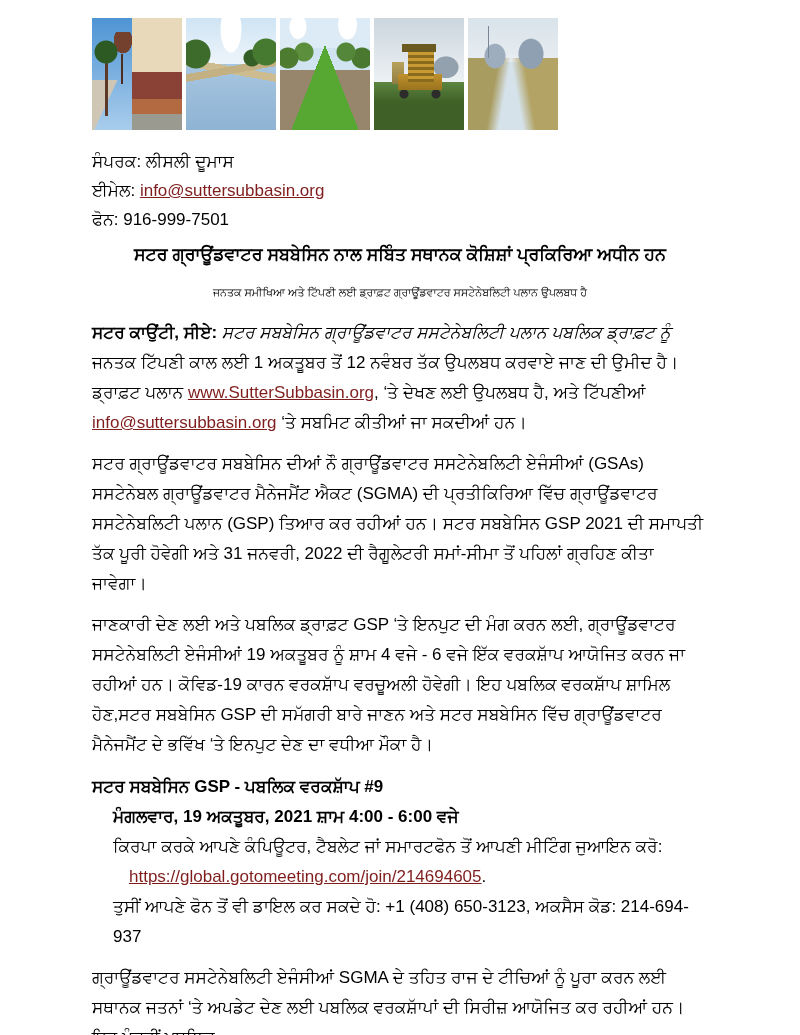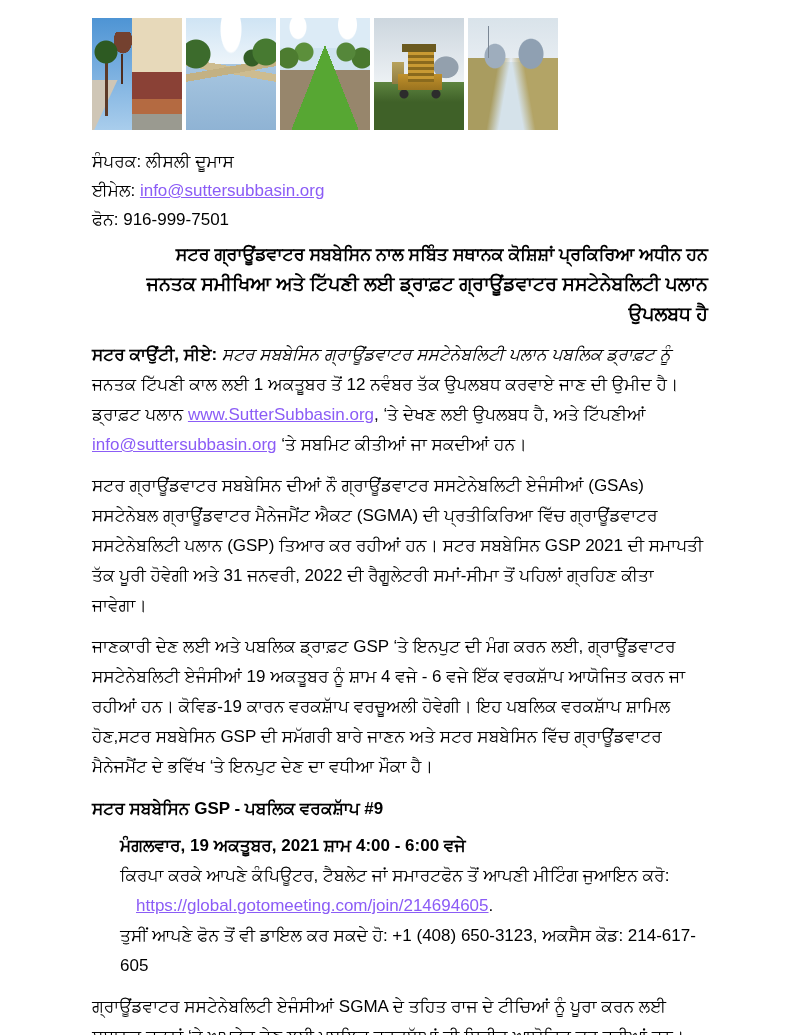--- a/index.html
+++ b/index.html
@@ -70,32 +70,32 @@
       linear-gradient(260deg, #b3a466 0 34%, rgba(0,0,0,0) 46%) 0 40px/90px 72px no-repeat,
       linear-gradient(180deg, rgba(0,0,0,0) 0 44px, #d5e2ea 44px),
       linear-gradient(#d9e3ea,#e9eef3 45%);
   }
 
   
   .content { padding: 0 92px; font-size: 17px; line-height: 30px; }
   .contact { margin-top: 17px; }
   .contact p { margin: 0; line-height: 29px; }
 
-  .headline { text-align: right; margin-top: 5px; }
+  .headline { text-align: center; margin-top: 5px; }
   .headline .h1 { font-weight: 700; margin: 0; font-size: 17.5px; line-height: 30px; }
-  .headline .h2 { font-weight: 700; margin: 0; font-size: 19px; line-height: 30px; }
+  .headline .h2 { font-weight: 400; margin: 8px; font-size: 11px; line-height: 30px; }
 
   .para { margin: 11px 0 0 0; }
   .bold { font-weight: 700; }
   .italic { font-style: italic; }
 
-  a.doc-link { color: #8b5cf6; text-decoration: underline; cursor: pointer; }
+  a.doc-link { color: #7f1d1d; text-decoration: underline; cursor: pointer; }
 
   .ws-heading { font-weight: 700; margin: 12px 0 0 0; }
-  .meeting-block { margin: 7px; }
+  .meeting-block { margin: 0; }
   .meeting-block p { margin: 0; }
   .indent1 { padding-left: 21px; }
   .indent2 { padding-left: 37px; }
 </style>
 </head>
 <body>
 
 <div class="page">
 
   <div class="photo-strip">
@@ -124,19 +124,19 @@
     <p class="para">ਸਟਰ ਗ੍ਰਾਊਂਡਵਾਟਰ ਸਬਬੇਸਿਨ ਦੀਆਂ ਨੌ ਗ੍ਰਾਊਂਡਵਾਟਰ ਸਸਟੇਨੇਬਲਿਟੀ ਏਜੰਸੀਆਂ (GSAs) ਸਸਟੇਨੇਬਲ ਗ੍ਰਾਊਂਡਵਾਟਰ ਮੈਨੇਜਮੈਂਟ ਐਕਟ (SGMA) ਦੀ ਪ੍ਰਤੀਕਿਰਿਆ ਵਿੱਚ ਗ੍ਰਾਊਂਡਵਾਟਰ ਸਸਟੇਨੇਬਲਿਟੀ ਪਲਾਨ (GSP) ਤਿਆਰ ਕਰ ਰਹੀਆਂ ਹਨ। ਸਟਰ ਸਬਬੇਸਿਨ GSP 2021 ਦੀ ਸਮਾਪਤੀ ਤੱਕ ਪੂਰੀ ਹੋਵੇਗੀ ਅਤੇ 31 ਜਨਵਰੀ, 2022 ਦੀ ਰੈਗੂਲੇਟਰੀ ਸਮਾਂ-ਸੀਮਾ ਤੋਂ ਪਹਿਲਾਂ ਗ੍ਰਹਿਣ ਕੀਤਾ ਜਾਵੇਗਾ।</p>
 
     <p class="para">ਜਾਣਕਾਰੀ ਦੇਣ ਲਈ ਅਤੇ ਪਬਲਿਕ ਡ੍ਰਾਫ਼ਟ GSP ‘ਤੇ ਇਨਪੁਟ ਦੀ ਮੰਗ ਕਰਨ ਲਈ, ਗ੍ਰਾਊਂਡਵਾਟਰ ਸਸਟੇਨੇਬਲਿਟੀ ਏਜੰਸੀਆਂ 19 ਅਕਤੂਬਰ ਨੂੰ ਸ਼ਾਮ 4 ਵਜੇ - 6 ਵਜੇ ਇੱਕ ਵਰਕਸ਼ਾੱਪ ਆਯੋਜਿਤ ਕਰਨ ਜਾ ਰਹੀਆਂ ਹਨ। ਕੋਵਿਡ-19 ਕਾਰਨ ਵਰਕਸ਼ਾੱਪ ਵਰਚੂਅਲੀ ਹੋਵੇਗੀ। ਇਹ ਪਬਲਿਕ ਵਰਕਸ਼ਾੱਪ ਸ਼ਾਮਿਲ ਹੋਣ,ਸਟਰ ਸਬਬੇਸਿਨ GSP ਦੀ ਸਮੱਗਰੀ ਬਾਰੇ ਜਾਣਨ ਅਤੇ ਸਟਰ ਸਬਬੇਸਿਨ ਵਿੱਚ ਗ੍ਰਾਊਂਡਵਾਟਰ ਮੈਨੇਜਮੈਂਟ ਦੇ ਭਵਿੱਖ ‘ਤੇ ਇਨਪੁਟ ਦੇਣ ਦਾ ਵਧੀਆ ਮੌਕਾ ਹੈ।</p>
 
     <p class="ws-heading">ਸਟਰ ਸਬਬੇਸਿਨ GSP  - ਪਬਲਿਕ ਵਰਕਸ਼ਾੱਪ #9</p>
 
     <div class="meeting-block">
       <p class="bold indent1">ਮੰਗਲਵਾਰ, 19 ਅਕਤੂਬਰ, 2021 ਸ਼ਾਮ 4:00 - 6:00 ਵਜੇ</p>
       <p class="indent1">ਕਿਰਪਾ ਕਰਕੇ ਆਪਣੇ ਕੰਪਿਊਟਰ, ਟੈਬਲੇਟ ਜਾਂ ਸਮਾਰਟਫੋਨ ਤੋਂ ਆਪਣੀ ਮੀਟਿੰਗ ਜੁਆਇਨ ਕਰੋ:</p>
       <p class="indent2"><a class="doc-link" href="#">https://global.gotomeeting.com/join/214694605</a><span>.</span></p>
-      <p class="indent1">ਤੁਸੀਂ ਆਪਣੇ ਫੋਨ ਤੋਂ ਵੀ ਡਾਇਲ ਕਰ ਸਕਦੇ ਹੋ: +1 (408) 650-3123, ਅਕਸੈਸ ਕੋਡ: 214-617-605</p>
+      <p class="indent1">ਤੁਸੀਂ ਆਪਣੇ ਫੋਨ ਤੋਂ ਵੀ ਡਾਇਲ ਕਰ ਸਕਦੇ ਹੋ: +1 (408) 650-3123, ਅਕਸੈਸ ਕੋਡ: 214-694-937</p>
     </div>
 
     <p class="para">ਗ੍ਰਾਊਂਡਵਾਟਰ ਸਸਟੇਨੇਬਲਿਟੀ ਏਜੰਸੀਆਂ SGMA ਦੇ ਤਹਿਤ ਰਾਜ ਦੇ ਟੀਚਿਆਂ ਨੂੰ ਪੂਰਾ ਕਰਨ ਲਈ ਸਥਾਨਕ ਜਤਨਾਂ ‘ਤੇ ਅਪਡੇਟ ਦੇਣ ਲਈ ਪਬਲਿਕ ਵਰਕਸ਼ਾੱਪਾਂ ਦੀ ਸਿਰੀਜ਼ ਆਯੋਜਿਤ ਕਰ ਰਹੀਆਂ ਹਨ। ਇਹ ਪੰਜਵੀਂ ਪਬਲਿਕ</p>
 
   </div>
 </div>
 
 </body></html>

